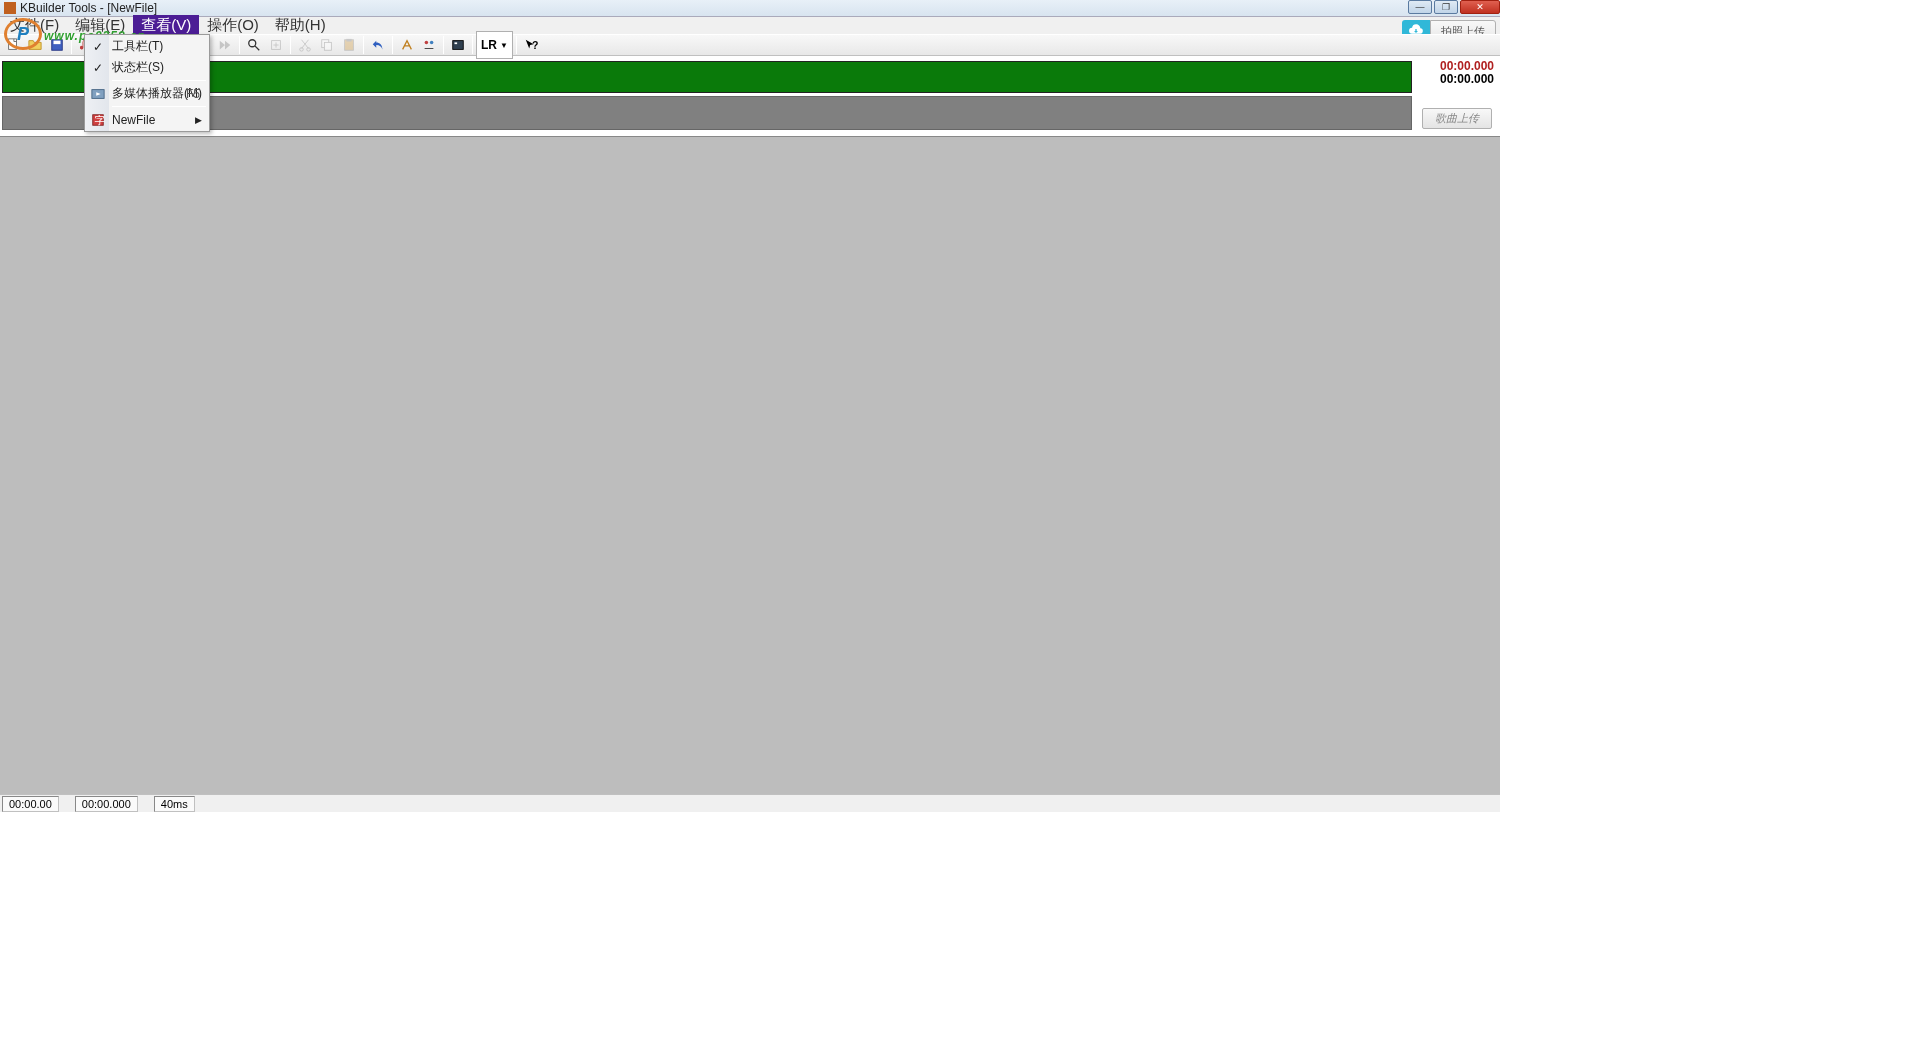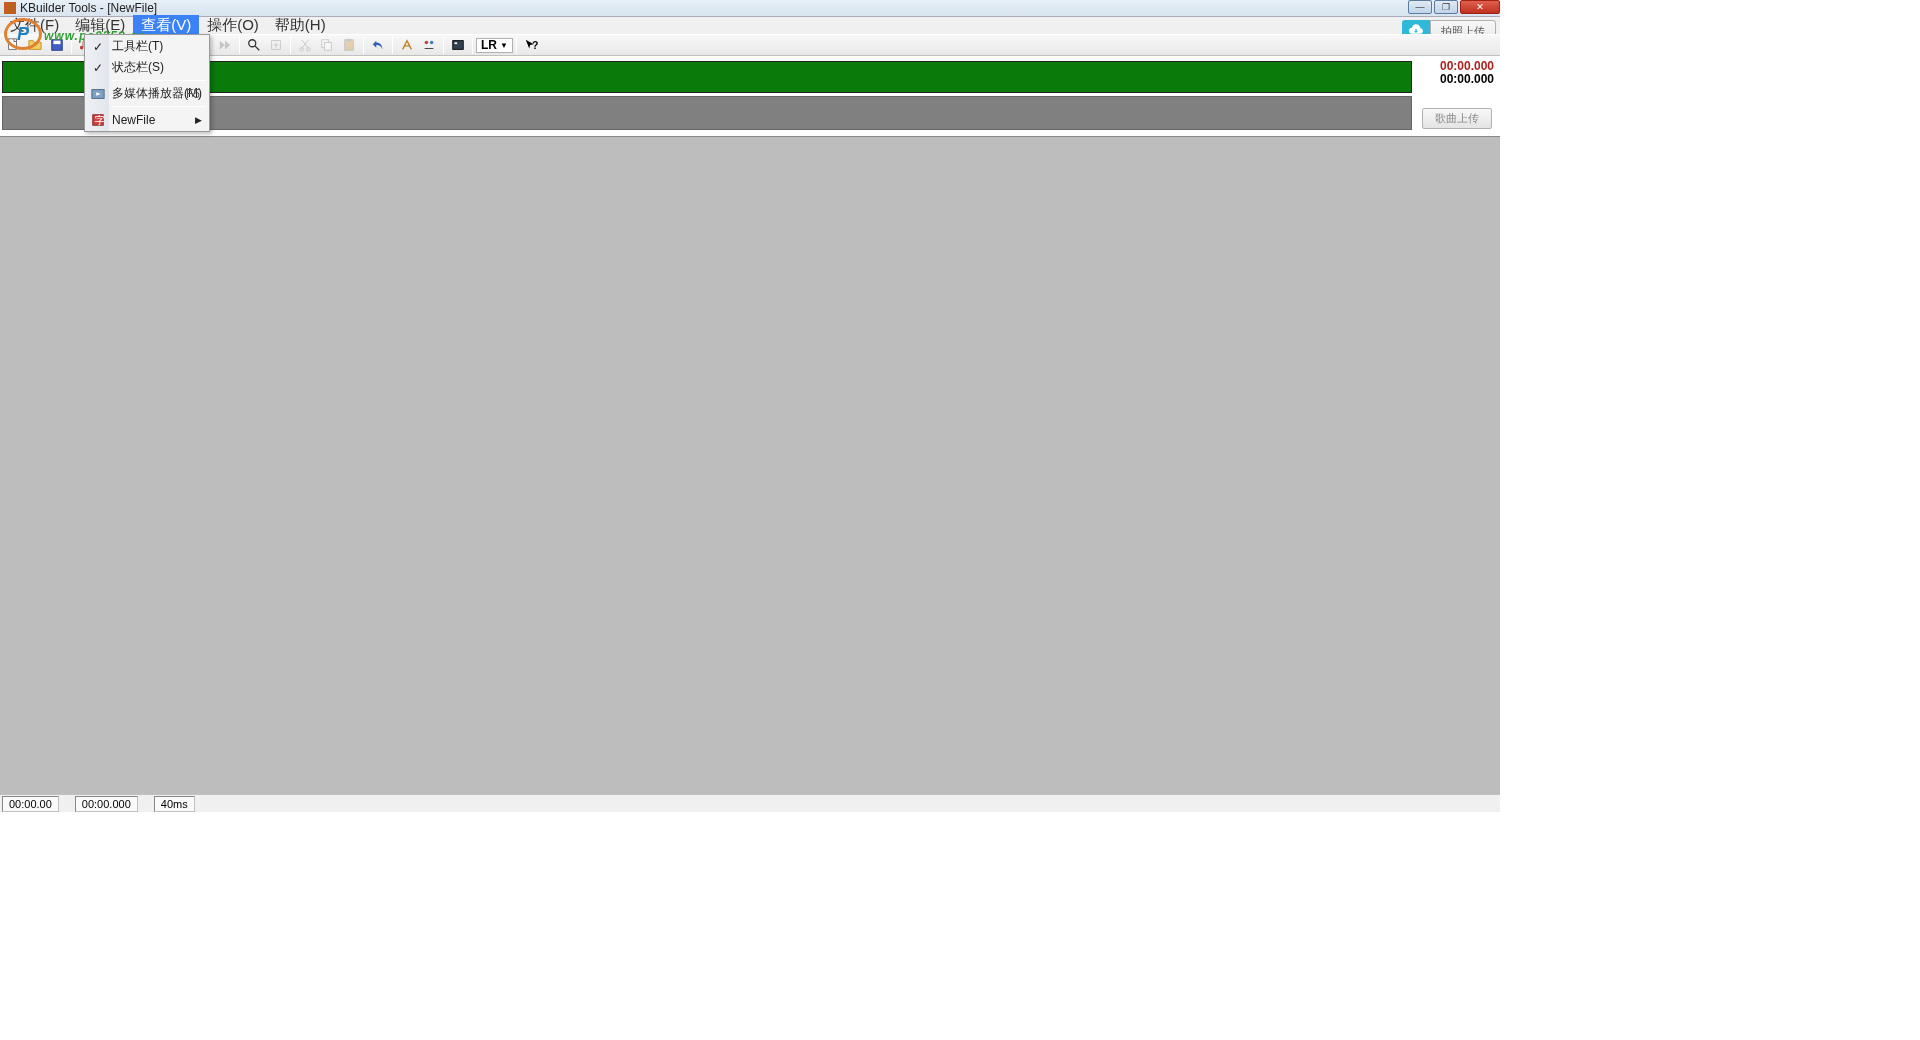--- a/index.html
+++ b/index.html
@@ -9,58 +9,58 @@
 .titlebar { height: 17px; background: linear-gradient(#e8f0f8, #d8e4f0); border-bottom: 1px solid #aab; display: flex; align-items: center; padding-left: 4px; position: relative; }
 .titlebar .app-icon { width: 12px; height: 12px; background: #c06020; margin-right: 4px; }
 .titlebar .title { font-size: 12px; color: #222; }
 .win-controls { position: absolute; right: 0; top: 0; display: flex; height: 16px; }
 .win-btn { width: 24px; height: 14px; border: 1px solid #5a7aa0; background: linear-gradient(#e0eaf4,#c0d4e8); margin-left: 2px; display:flex; align-items:center; justify-content:center; font-size:9px; color:#333; border-radius:2px; }
 .win-btn.close { background: linear-gradient(#e06050,#c03020); color:#fff; border-color:#a02010; width:40px; }
 
 
 .menubar { height: 17px; background: #f0f0f0; display: flex; align-items: center; padding-left: 2px; position: relative; }
 .menubar .menu-item { padding: 1px 8px; font-size: 15px; color: #333; cursor: default; }
-.menubar .menu-item.active { background: #3b82f6; color: #fff; }
+.menubar .menu-item.active { background: #4c1d95; color: #fff; }
 .upload-area { position: absolute; right: 4px; top: 20px; display:flex; align-items:center; gap:0; }
 .upload-icon-box { width:28px; height:22px; background:#30b8d8; border-radius:3px 0 0 3px; display:flex; align-items:center; justify-content:center; }
 .upload-icon-box svg { width:16px; height:16px; fill:#fff; }
 .upload-btn { height:22px; padding:0 10px; background:linear-gradient(#f8f8f8,#e8e8e8); border:1px solid #b0b0b0; border-radius:0 3px 3px 0; font-size:11px; color:#555; display:flex; align-items:center; }
 
 
 .watermark { position: absolute; left: 4px; top: 18px; font-size: 20px; font-weight: bold; font-style: italic; z-index: 1; pointer-events:none; }
 .watermark .p-icon { display:inline-flex; width:38px; height:32px; border:3px solid #e08030; border-radius:50%; align-items:center; justify-content:center; color:#2080c0; font-size:18px; }
 .watermark .txt { color:#30a030; margin-left:2px; letter-spacing:1px; }
 
 
 .toolbar { height: 22px; background: linear-gradient(#f8f8f8,#e8e8e8); border-top:1px solid #fff; border-bottom:1px solid #c0c0c0; display:flex; align-items:center; padding-left:2px; position:relative; }
 .tb-group { display:flex; align-items:center; }
 .tb-sep { width:1px; height:18px; background:#b0b0b0; margin:0 3px; border-right:1px solid #fff; }
 .tb-btn { width:22px; height:20px; display:flex; align-items:center; justify-content:center; border:1px solid transparent; }
 .tb-btn.disabled { opacity:0.4; }
 .tb-btn svg { width:14px; height:14px; }
-.tb-lr { padding:0 4px; font-size:11px; font-weight:bold; display:flex; align-items:center; gap:3px; height:15px; border:1px solid #b0b0b0; background:#fff; }
+.tb-lr { padding:0 4px; font-size:11px; font-weight:bold; display:flex; align-items:center; gap:3px; height:28px; border:1px solid #b0b0b0; background:#fff; }
 .tb-lr .arrow { font-size:8px; }
 
 
 .dropdown { position:absolute; left:84px; top:34px; width:126px; background:#f4f4f4; border:1px solid #9a9a9a; box-shadow:2px 2px 4px rgba(0,0,0,0.25); z-index:100; padding:1px; }
 .dropdown .dd-item { height:21px; display:flex; align-items:center; padding-left:26px; position:relative; font-size:12px; color:#222; }
 .dropdown .dd-item .dd-icon { position:absolute; left:4px; width:16px; height:16px; display:flex; align-items:center; justify-content:center; }
 .dropdown .dd-item .dd-shortcut { position:absolute; right:8px; font-size:12px; color:#555; }
 .dropdown .dd-item .dd-arrow { position:absolute; right:6px; font-size:9px; }
 .dropdown .dd-sep { height:1px; background:#c0c0c0; margin:2px 2px 2px 26px; border-bottom:1px solid #fff; }
 .dropdown .icon-strip { position:absolute; left:0; top:0; bottom:0; width:24px; background:linear-gradient(90deg,#eef0f4,#e2e6ec); }
 
 
 .track-area { position:absolute; left:0; right:0; top:56px; height:80px; }
 .track-green { position:absolute; left:2px; top:5px; right:88px; height:32px; background:#0a7a0a; border:1px solid #222; }
 .track-gray { position:absolute; left:2px; top:40px; right:88px; height:34px; background:#808080; border:1px solid #666; }
 .time-display { position:absolute; right:6px; top:4px; text-align:right; font-family:"Courier New",monospace; font-size:12px; line-height:13px; }
 .time-display .t1 { color:#b02020; font-weight:bold; }
 .time-display .t2 { color:#000; font-weight:bold; }
-.song-upload-btn { position:absolute; right:8px; top:52px; width:70px; height:21px; background:linear-gradient(#f8f8f8,#e4e4e4); border:1px solid #b0b0b0; border-radius:2px; font-size:11px; color:#888; display:flex; align-items:center; justify-content:center; }
+.song-upload-btn { position:absolute; right:8px; top:52px; width:70px; height:21px; background:linear-gradient(#f8f8f8,#e4e4e4); border:1px solid #b0b0b0; border-radius:2px; font-size:11px; color:#888; display:flex; align-items:center; justify-content:center;font-style:italic; }
 
 
 .canvas { position:absolute; left:0; right:0; top:136px; bottom:18px; background:#bdbdbd; border-top:1px solid #888; }
 
 
 .statusbar { position:absolute; left:0; right:0; bottom:0; height:18px; background:#f0f0f0; border-top:1px solid #c0c0c0; display:flex; align-items:center; }
 .statusbar .cell { height:16px; padding:0 6px; border:1px solid #c0c0c0; border-top:1px solid #888; border-left:1px solid #888; background:#fafafa; font-size:11px; display:flex; align-items:center; margin-right:16px; min-width:40px; }
 .statusbar .cell:first-child { margin-left:2px; }
 </style>
 </head>

